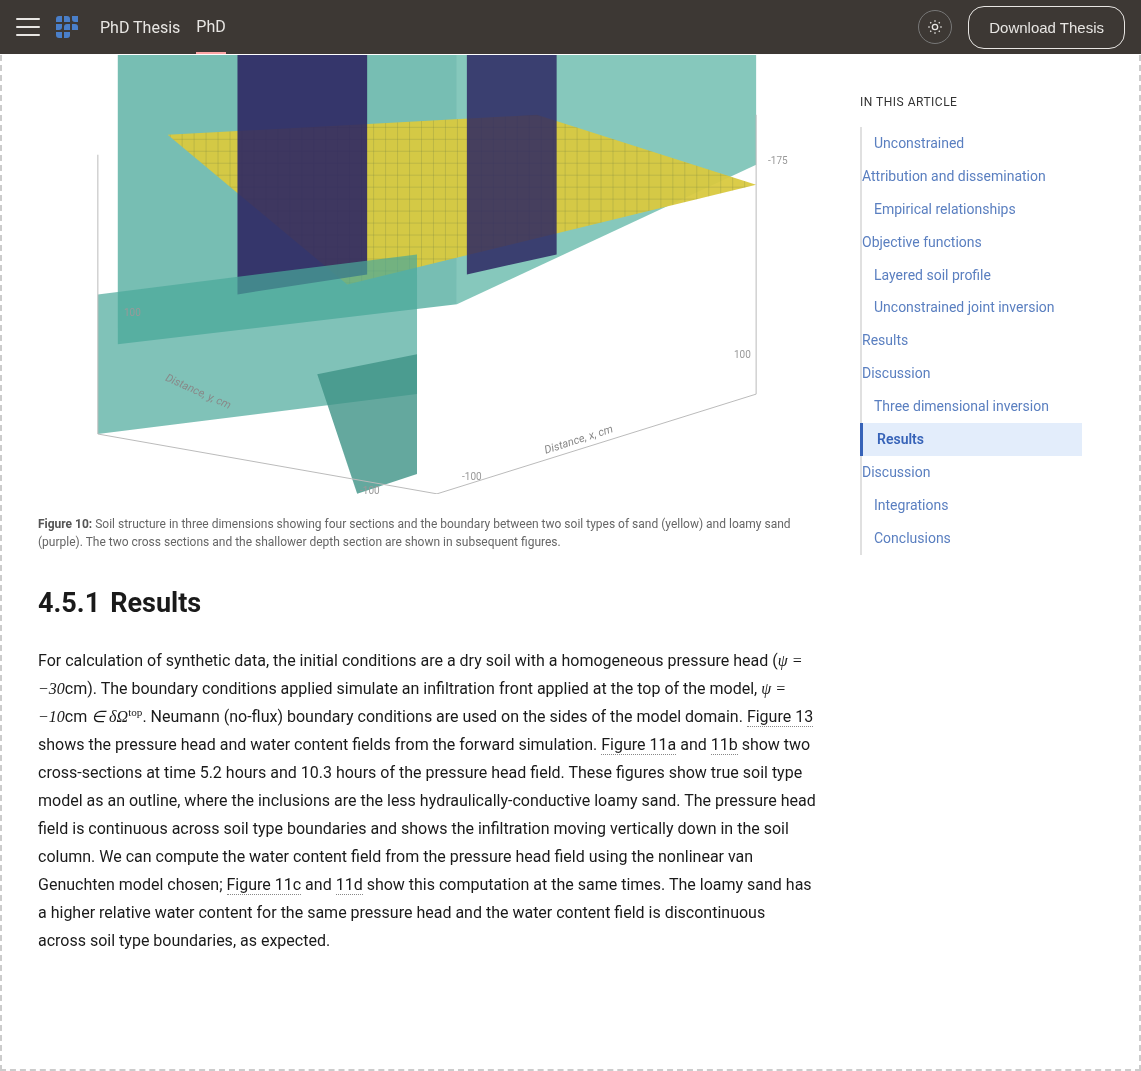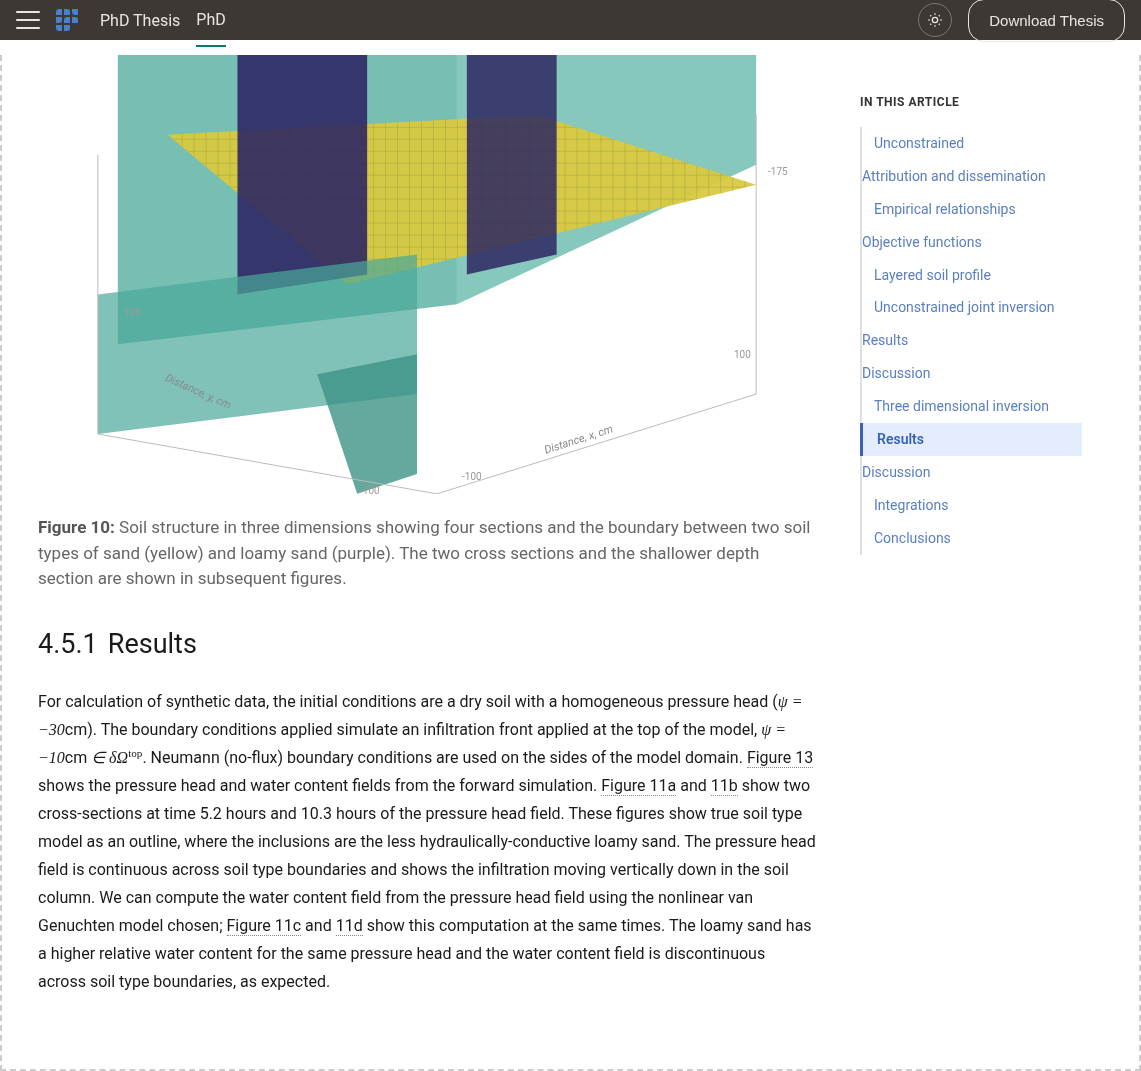--- a/index.html
+++ b/index.html
@@ -1,49 +1,49 @@
 <!DOCTYPE html>
 <html><head>
 <meta charset="utf-8">
 <style>
 *{box-sizing:border-box;margin:0;padding:0}
 body{font-family:-apple-system,BlinkMacSystemFont,"Segoe UI",Roboto,sans-serif;background:#fff;color:#1a1a1a}
-.topbar{height:40px;background:#3d3834;display:flex;align-items:center;padding:0 16px;gap:16px;position:fixed;top:0;left:0;right:0;z-index:100}
+.topbar{height:54px;background:#3d3834;display:flex;align-items:center;padding:0 16px;gap:16px;position:fixed;top:0;left:0;right:0;z-index:100}
 .hamburger{width:24px;height:18px;display:flex;flex-direction:column;justify-content:space-between;cursor:pointer}
 .hamburger span{height:2px;background:#e8e6e3;border-radius:1px}
 .logo{width:28px;height:28px;display:flex;flex-wrap:wrap;gap:2px;align-content:center}
 .logo span{width:6px;height:6px;background:#4a7fc9;border-radius:50% 0 0 0}
 .logo span:nth-child(2){border-radius:0 50% 0 0}
 .logo span:nth-child(3){border-radius:0 0 0 50%}
 .logo span:nth-child(4){border-radius:0 0 50% 0}
 .logo span:nth-child(5){border-radius:50% 0 0 0}
 .logo span:nth-child(6){border-radius:0 50% 0 0}
 .logo span:nth-child(7){border-radius:0 0 0 50%}
 .logo span:nth-child(8){border-radius:0 0 50% 0}
 .nav-link{color:#e8e6e3;text-decoration:none;font-size:16px;padding:16px 0;cursor:pointer}
-.nav-link.active{border-bottom:2px solid #0f766e}
+.nav-link.active{border-bottom:2px solid #fca5a5}
 .spacer{flex:1}
 .theme-btn{width:34px;height:34px;border:1px solid #777;border-radius:50%;background:transparent;display:flex;align-items:center;justify-content:center;cursor:pointer;color:#e8e6e3}
 .download-btn{padding:12px 20px;border:1px solid #e8e6e3;border-radius:16px;background:transparent;color:#e8e6e3;font-size:15px;cursor:pointer}
 .page{display:flex;margin-top:55px;min-height:calc(100vh - 55px);border-left:2px dashed #ccc;border-right:2px dashed #ccc;border-bottom:2px dashed #ccc}
 .main{flex:1;padding:0 36px 48px 36px;max-width:850px}
 .figure{margin-bottom:24px}
 .figure-img{width:100%;height:440px;margin-bottom:20px;position:relative;overflow:hidden}
 .plot3d{position:absolute;inset:0}
 .axis-label{position:absolute;font-size:11px;color:#888;font-style:italic}
 .axis-num{position:absolute;font-size:10px;color:#999}
-.caption{color:#666;font-size:17px;line-height:1.5}
+.caption{color:#666;font-size:12px;line-height:1.5}
 .caption b{color:#555}
-h2{font-size:27px;font-weight:400;margin:36px 0 28px 0}
+h2{font-size:27px;font-weight:700;margin:36px 0 28px 0}
 .sect-num{margin-right:10px}
 .body-text{font-size:16px;line-height:1.75;color:#1a1a1a}
 .math{font-family:'Times New Roman',serif;font-style:italic}
 .fig-link{color:#1a1a1a;text-decoration:none;border-bottom:1px dotted #888}
 .toc{width:250px;padding:40px 20px 20px 8px}
-.toc-title{font-size:12px;font-weight:700;letter-spacing:0.5px;color:#333;margin-bottom:18px}
+.toc-title{font-size:12px;font-weight:400;letter-spacing:0.5px;color:#333;margin-bottom:18px}
 .toc-list{border-left:2px solid #e0e0e0;list-style:none}
 .toc-item{padding:7px 0 7px 12px;font-size:14px;color:#5a7fc0;cursor:pointer;line-height:1.35}
 .toc-item.sub{padding-left:0}
 .toc-item.active{background:#e3edfb;color:#3763b8;font-weight:600;border-left:3px solid #3763b8;margin-left:-2px;padding-left:14px}
 </style>
 </head>
 <body>
 
 <div class="topbar">
   <div class="hamburger">
@@ -107,21 +107,21 @@
           <line x1="400" y1="440" x2="720" y2="340" stroke="#bbb" stroke-width="1"></line>
           <line x1="60" y1="100" x2="60" y2="380" stroke="#bbb" stroke-width="1"></line>
           <line x1="720" y1="60" x2="720" y2="340" stroke="#bbb" stroke-width="1"></line>
         </svg>
         <div class="axis-label" style="left:125px;top:330px;transform:rotate(24deg)">Distance, y, cm</div>
         <div class="axis-label" style="left:505px;top:378px;transform:rotate(-18deg)">Distance, x, cm</div>
         <div class="axis-num" style="left:86px;top:252px">100</div>
         <div class="axis-num" style="left:322px;top:430px">-100</div>
         <div class="axis-num" style="left:696px;top:294px">100</div>
         <div class="axis-num" style="left:424px;top:416px">-100</div>
-        <div class="axis-num" style="left:730px;top:111px">-175</div>
+        <div class="axis-num" style="left:730px;top:100px">-175</div>
       </div>
       <div class="caption">
         <b>Figure 10:</b>
         <span>Soil structure in three dimensions showing four sections and the boundary between two soil types of sand (yellow) and loamy sand (purple). The two cross sections and the shallower depth section are shown in subsequent figures.</span>
       </div>
     </div>
 
     <h2>
       <span class="sect-num">4.5.1</span><span>Results</span>
     </h2>

